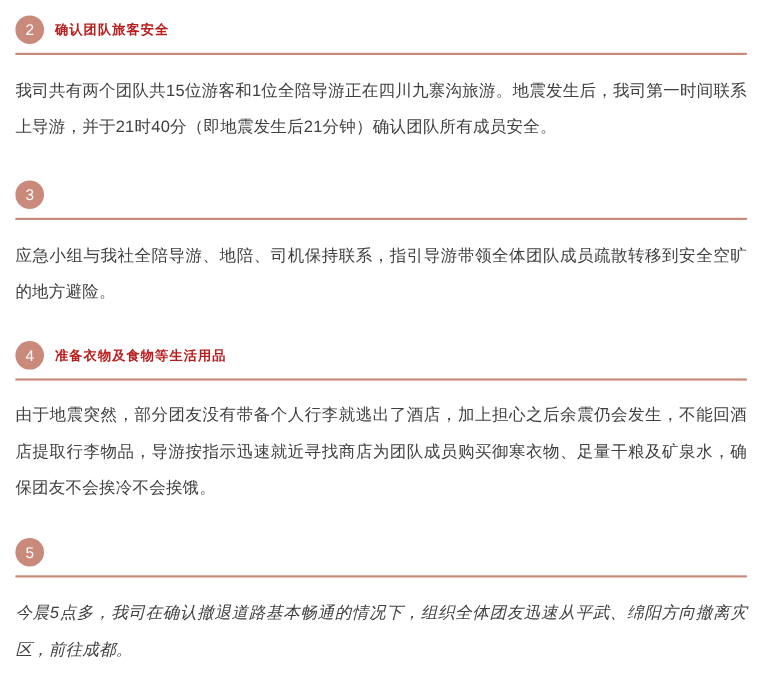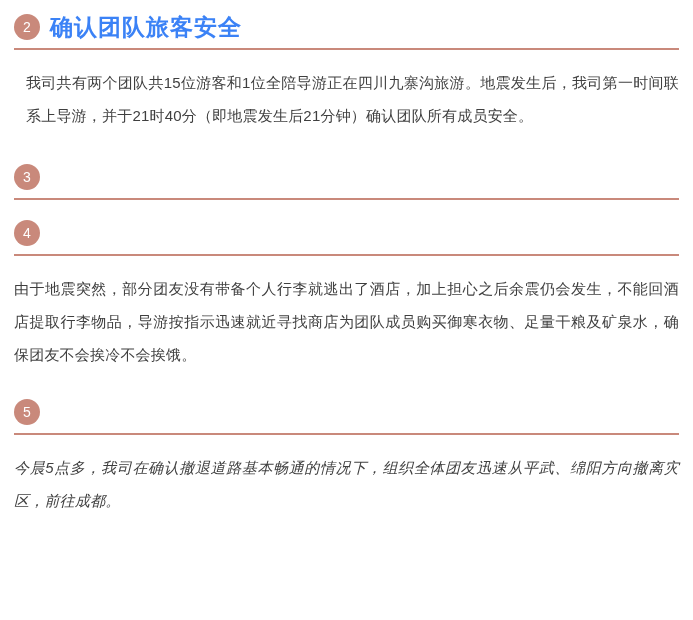--- a/index.html
+++ b/index.html
@@ -40,66 +40,68 @@
     border-radius: 50%;
     background: #c9897b;
     color: #ffffff;
     font-size: 14px;
     line-height: 26px;
     text-align: center;
     flex: 0 0 26px;
     font-family: "Liberation Sans", "DejaVu Sans", sans-serif;
   }
   .section-title {
-    font-size: 23px;
+    font-size: 12px;
     font-weight: bold;
-    color: #3b82f6;
+    color: #b91c1c;
     letter-spacing: 1px;
     line-height: 26px;
   }
   .section-body {
     font-size: 15px;
     line-height: 33px;
     color: #3f3f3f;
     padding-top: 16px;
     padding-bottom: 4px;
     text-align: justify;
     letter-spacing: 0.2px;
   }
   .sec-2 .section-head { padding-top: 14px; }
-  .sec-2 .section-body { padding-bottom: 14px; margin-left: 12px; }
+  .sec-2 .section-body { padding-bottom: 14px; }
   .sec-3 .section-head { padding-top: 18px; }
   .sec-3 .section-body { padding-bottom: 8px; }
   .sec-4 .section-head { padding-top: 20px; }
-  .sec-4 .section-body { padding-bottom: 8px; }
+  .sec-4 .section-body { padding-bottom: 8px; font-family: Liberation Serif, serif; }
   .sec-5 .section-head { padding-top: 20px; }
   .sec-5 .section-body { padding-bottom: 0px; font-style: italic; }
 </style>
 </head>
 <body>
 
 <div class="page">
 
   <div class="section sec-2">
     <div class="section-head">
       <div class="badge">2</div>
       <div class="section-title">确认团队旅客安全</div>
     </div>
     <div class="section-body">我司共有两个团队共15位游客和1位全陪导游正在四川九寨沟旅游。地震发生后，我司第一时间联系上导游，并于21时40分（即地震发生后21分钟）确认团队所有成员安全。</div>
   </div>
 
   <div class="section sec-3">
     <div class="section-head">
       <div class="badge">3</div>
     </div>
+    <div class="section-body">应急小组与我社全陪导游、地陪、司机保持联系，指引导游带领全体团队成员疏散转移到安全空旷的地方避险。</div>
   </div>
 
   <div class="section sec-4">
     <div class="section-head">
       <div class="badge">4</div>
+      <div class="section-title">准备衣物及食物等生活用品</div>
     </div>
     <div class="section-body">由于地震突然，部分团友没有带备个人行李就逃出了酒店，加上担心之后余震仍会发生，不能回酒店提取行李物品，导游按指示迅速就近寻找商店为团队成员购买御寒衣物、足量干粮及矿泉水，确保团友不会挨冷不会挨饿。</div>
   </div>
 
   <div class="section sec-5">
     <div class="section-head">
       <div class="badge">5</div>
     </div>
     <div class="section-body">今晨5点多，我司在确认撤退道路基本畅通的情况下，组织全体团友迅速从平武、绵阳方向撤离灾区，前往成都。</div>
   </div>

